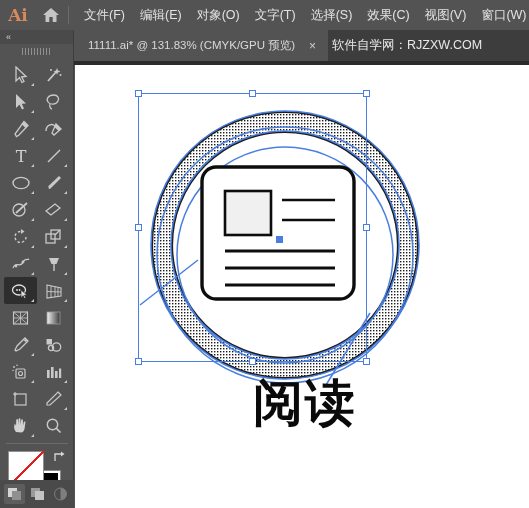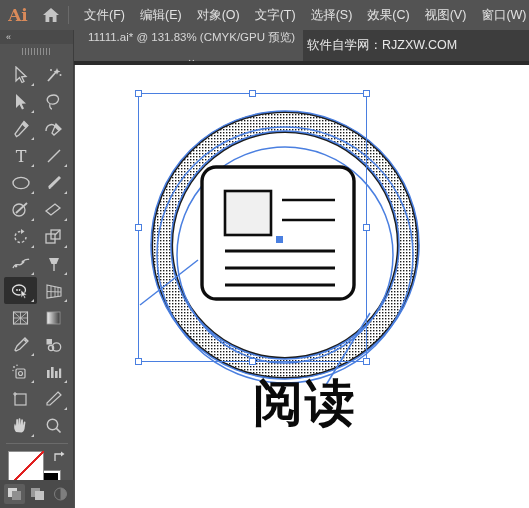--- a/index.html
+++ b/index.html
@@ -37,21 +37,20 @@
   .tabbar {
     position: absolute; left: 74px; top: 30px; width: 455px; height: 31px;
     background: #3d3d3d;
     display: flex; align-items: stretch;
   }
   .doc-tab {
     background: #535353;
     display: flex; align-items: center;
     padding: 0 8px 0 14px; gap: 10px;
     border-right: 1px solid #3d3d3d;
-    flex-direction: column;
   }
   .doc-tab-label { color: #d8d8d8; font-size: 11.5px; white-space: nowrap; }
   .tab-close { color: #d0d0d0; font-size: 12px; line-height: 1; padding: 2px 4px; cursor: pointer; }
   .watermark {
     display: flex; align-items: center; padding-left: 3px;
     color: #e8e8e8; font-size: 12.5px; white-space: nowrap;
   }
   .tab-underline {
     position: absolute; left: 74px; top: 61px; width: 455px; height: 4px;
     background: #2b2b2b;

